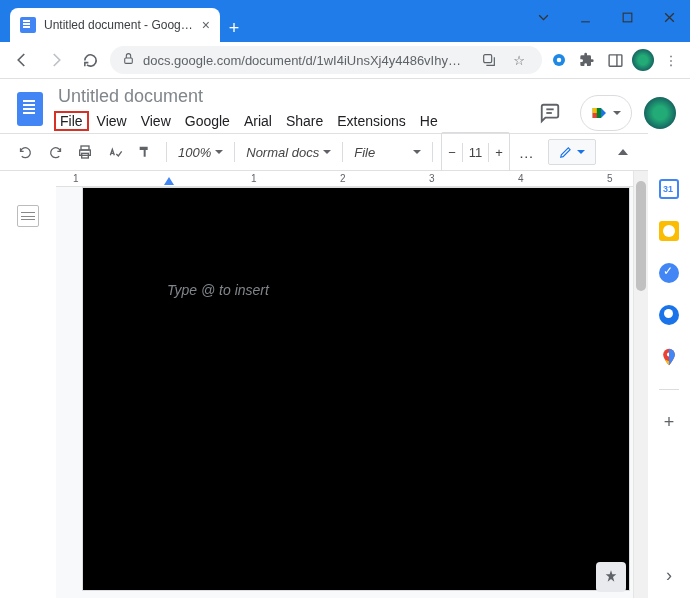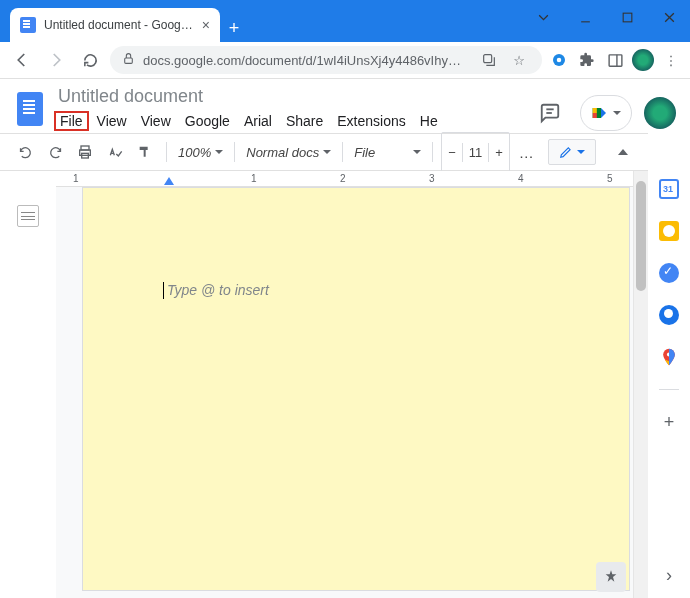--- a/index.html
+++ b/index.html
@@ -51,21 +51,21 @@
     .edit-mode { margin-left: auto; width: 48px; height: 26px; border: 1px solid #dadce0; border-radius: 2px; display: flex; align-items: center; justify-content: center; gap: 4px; cursor: pointer; background:#f8f9fa; }
     .collapse-btn { width: 26px; height: 26px; display: flex; align-items: center; justify-content: center; cursor: pointer; margin-left: 10px; }
     .doc-body { display: flex; height: 436px; }
     .left-margin { width: 56px; padding-top: 34px; display: flex; justify-content: center; }
     .outline-icon { width: 22px; height: 22px; border: 1px solid #bbb; border-radius: 2px; display: flex; flex-direction: column; justify-content: space-evenly; padding: 3px; cursor: pointer; }
     .outline-icon div { height: 1px; background: #888; }
     .doc-area { flex: 1; position: relative; background: #f8f9fa; }
     .ruler { height: 16px; background: #fff; border-bottom: 1px solid #e0e0e0; position: relative; font-size: 10px; color: #5f6368; }
     .ruler-num { position: absolute; top: 2px; }
     .indent-marker { position: absolute; top: 6px; left: 108px; border-left: 5px solid transparent; border-right: 5px solid transparent; border-bottom: 8px solid #4285f4; }
-    .paper { position: absolute; top: 16px; left: 26px; width: 548px; height: 404px; background: #fef9c3; border: 1px solid #dadce0; }
+    .paper { position: absolute; top: 16px; left: 26px; width: 548px; height: 404px; background: #000000; border: 1px solid #dadce0; }
     .placeholder { position: absolute; top: 94px; left: 84px; color: #80868b; font-style: italic; font-size: 14px; }
     .placeholder::before { content:''; position:absolute; left:-4px; top:0; width:1px; height:17px; background:#000; }
     .scrollbar-v { width: 15px; background: #f1f1f1; border-left: 1px solid #e5e5e5; position: relative; }
     .scrollbar-v::after { content:''; position:absolute; top:10px; left:2px; right:2px; height:110px; background:#c1c1c1; border-radius:6px; }
     .side-panel { width: 42px; display: flex; flex-direction: column; align-items: center; padding-top: 8px; gap: 22px; }
     .sp-icon { width: 20px; height: 20px; cursor: pointer; }
     .sp-calendar { background:#fff; border:2px solid #4285f4; border-radius:3px; position:relative; }
     .sp-calendar::after { content:'31'; font-size:9px; color:#4285f4; position:absolute; top:3px; left:2px; font-weight:bold; }
     .sp-keep { background:#fbbc04; border-radius:3px; position:relative; }
     .sp-keep::after { content:''; position:absolute; top:4px; left:4px; width:12px; height:12px; border-radius:50%; background:#fff; }

